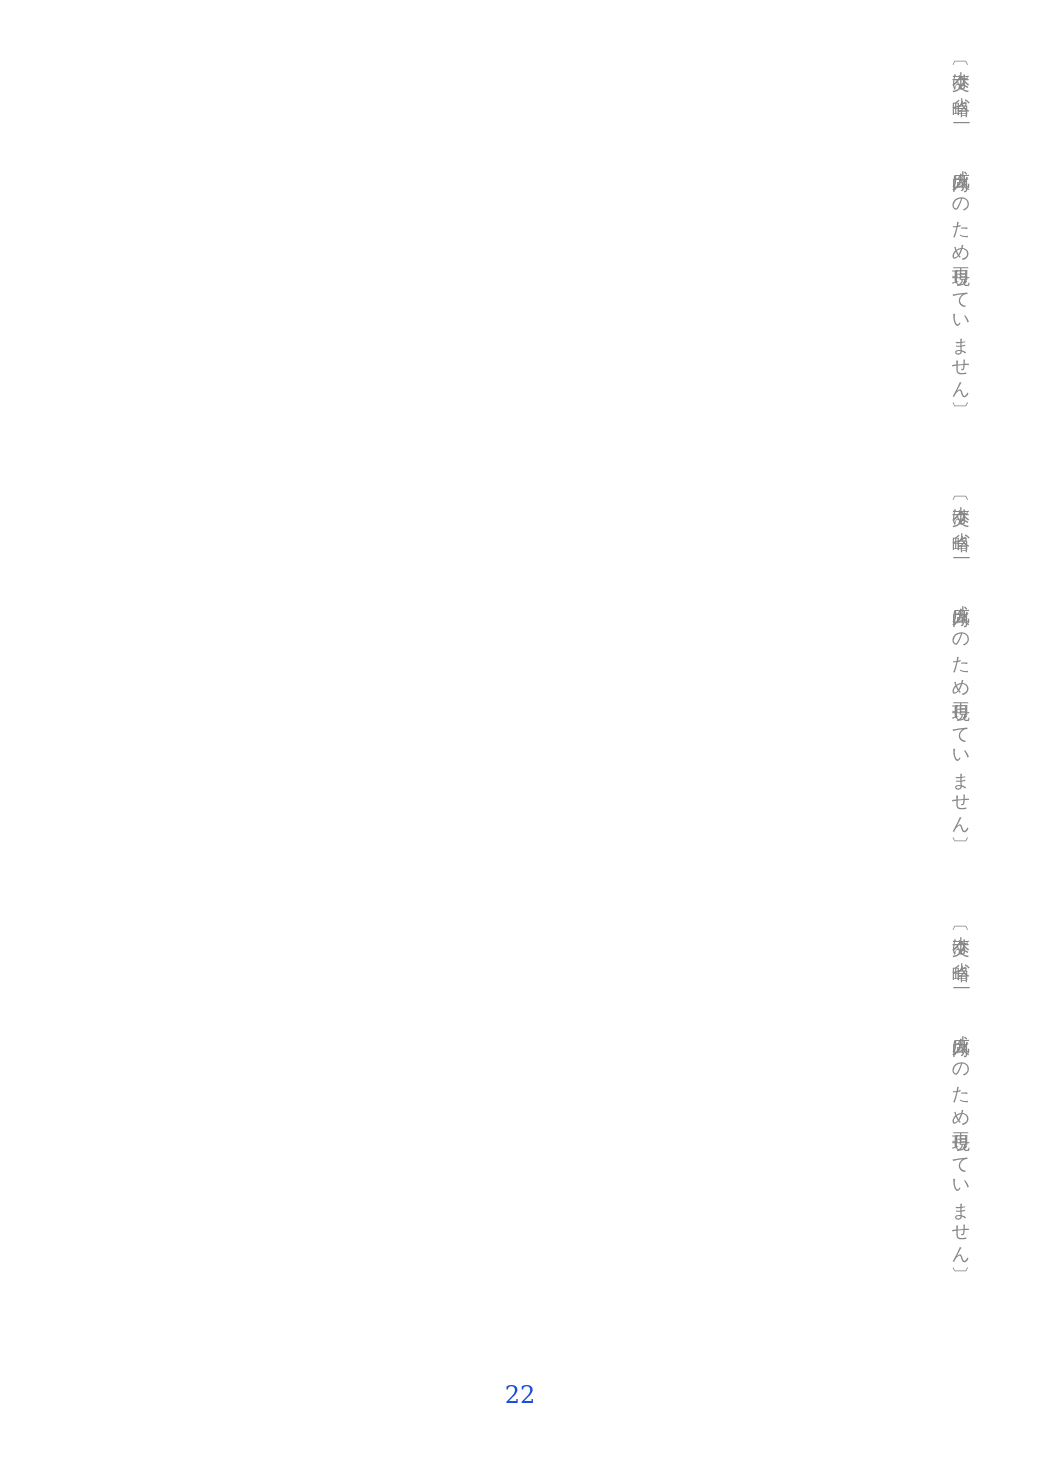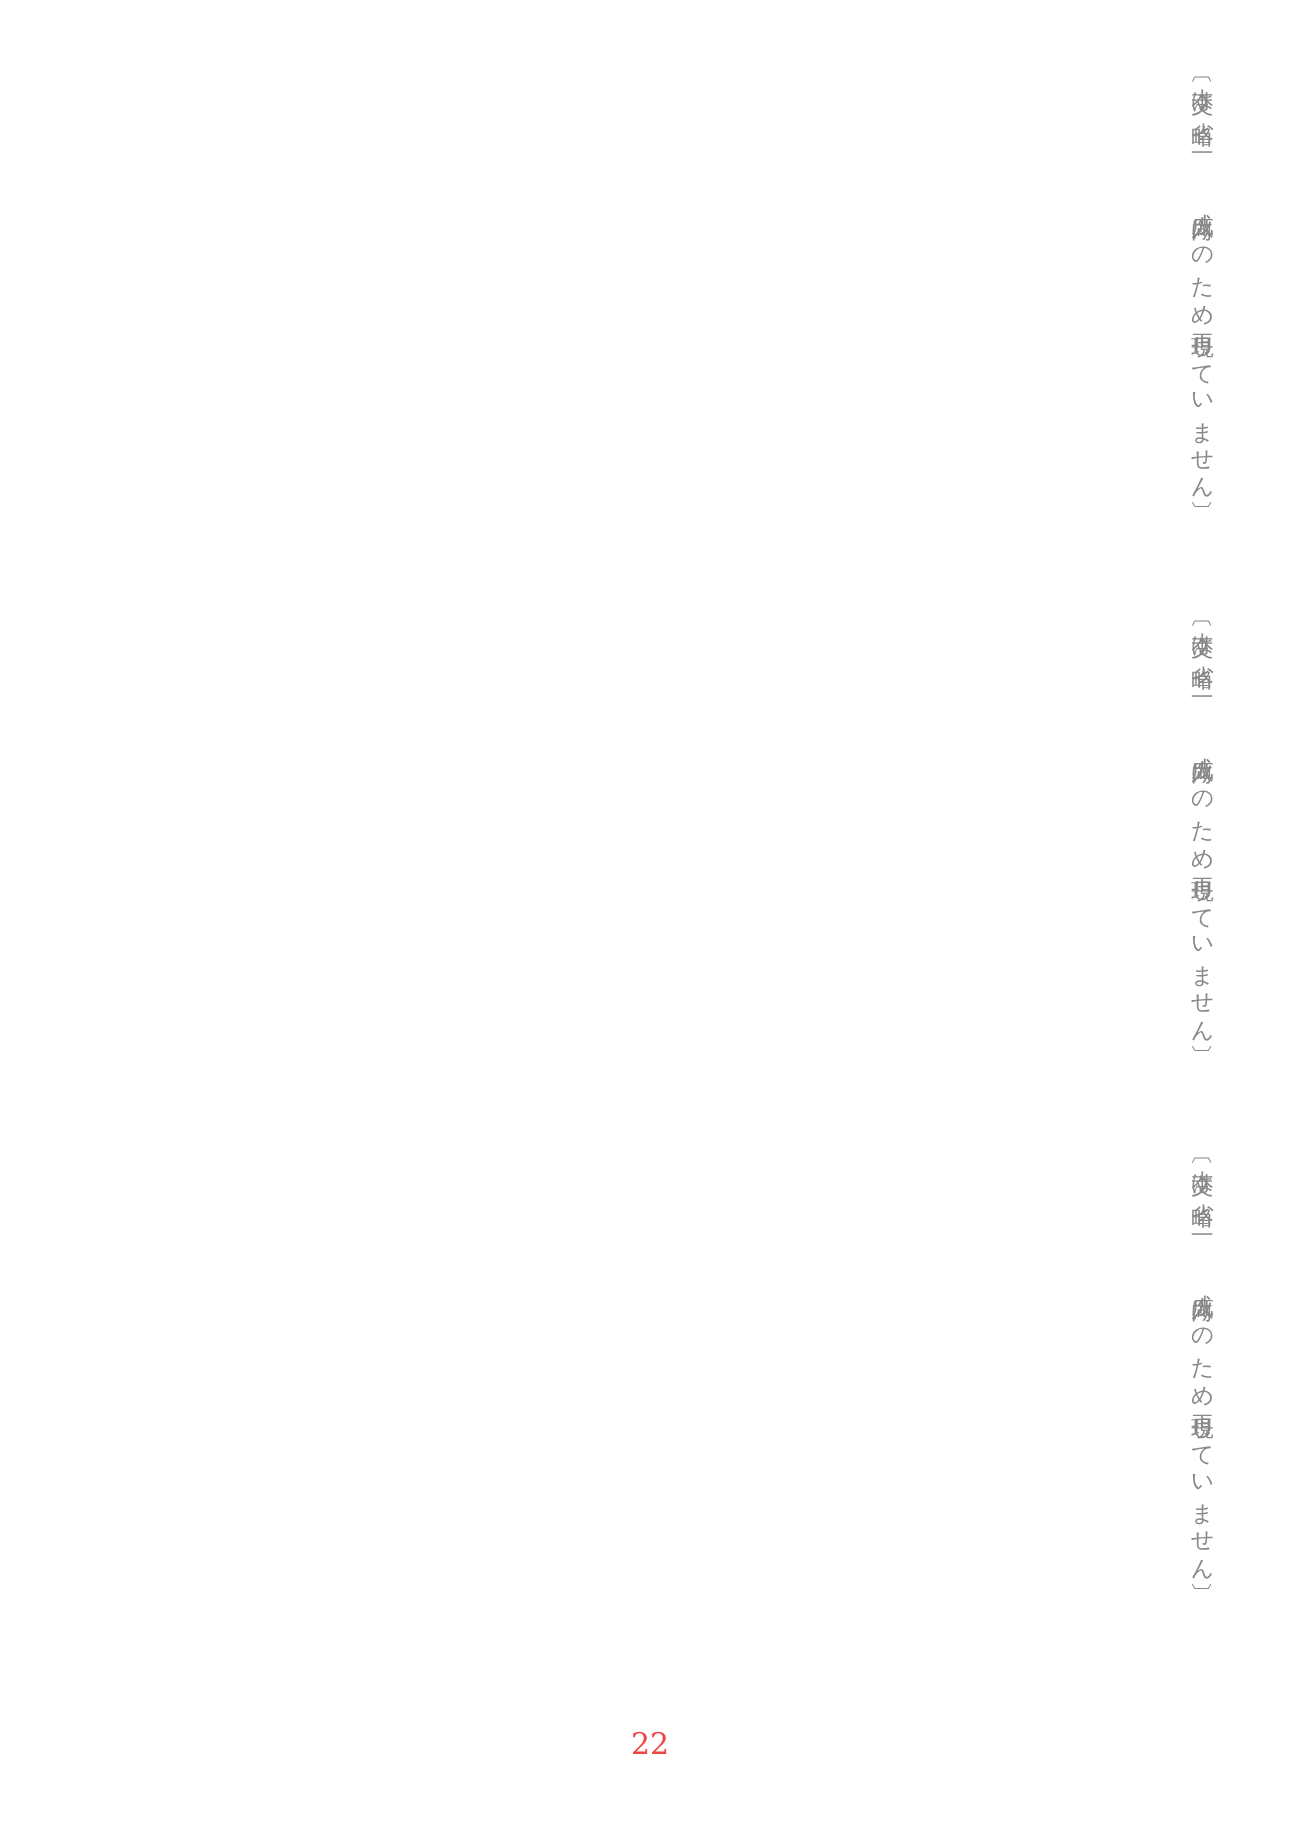--- a/index.html
+++ b/index.html
@@ -34,21 +34,21 @@
     color: #888;
     font-size: 18px;
   }
   .page-number {
     position: absolute;
     bottom: 68px;
     left: 0;
     right: 0;
     text-align: center;
     font-size: 24px;
-    color: #ef4444;
+    color: #1d4ed8;
   }
 </style>
 </head>
 <body>
 
 <div class="page">
 
   <div class="text-band band-top redacted-note">〔本文は省略 — 成人向けのため再現していません〕</div>
 
   <div class="text-band band-middle redacted-note">〔本文は省略 — 成人向けのため再現していません〕</div>

